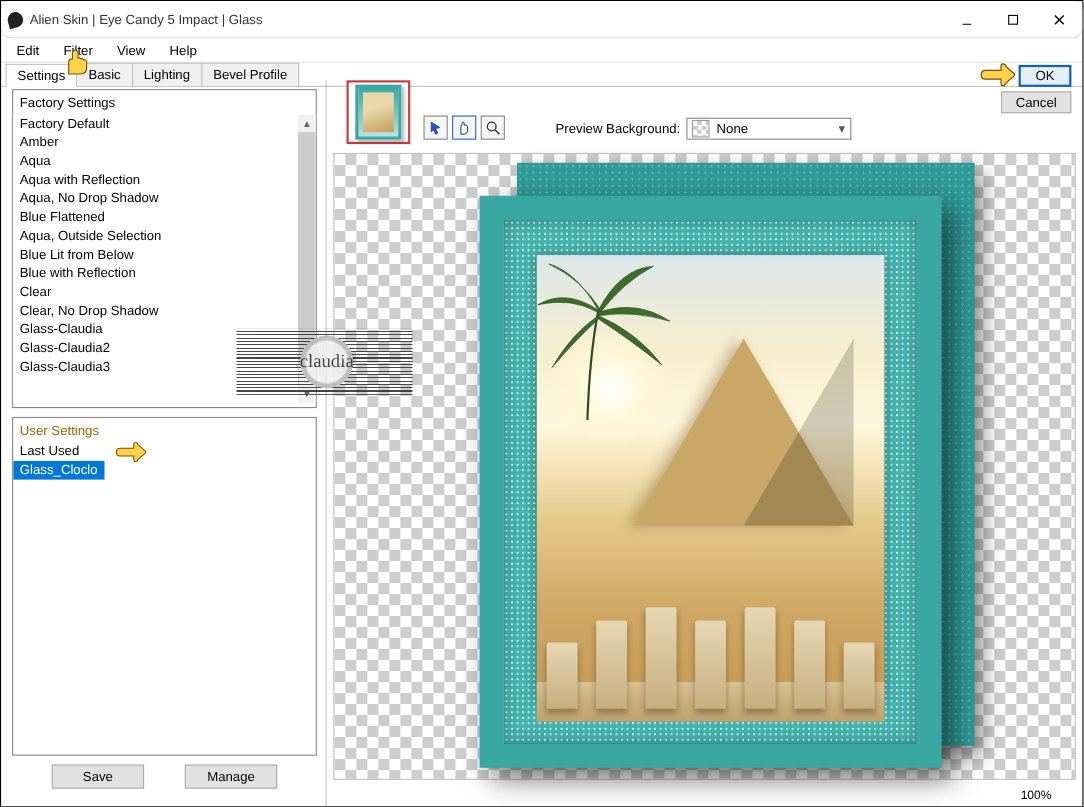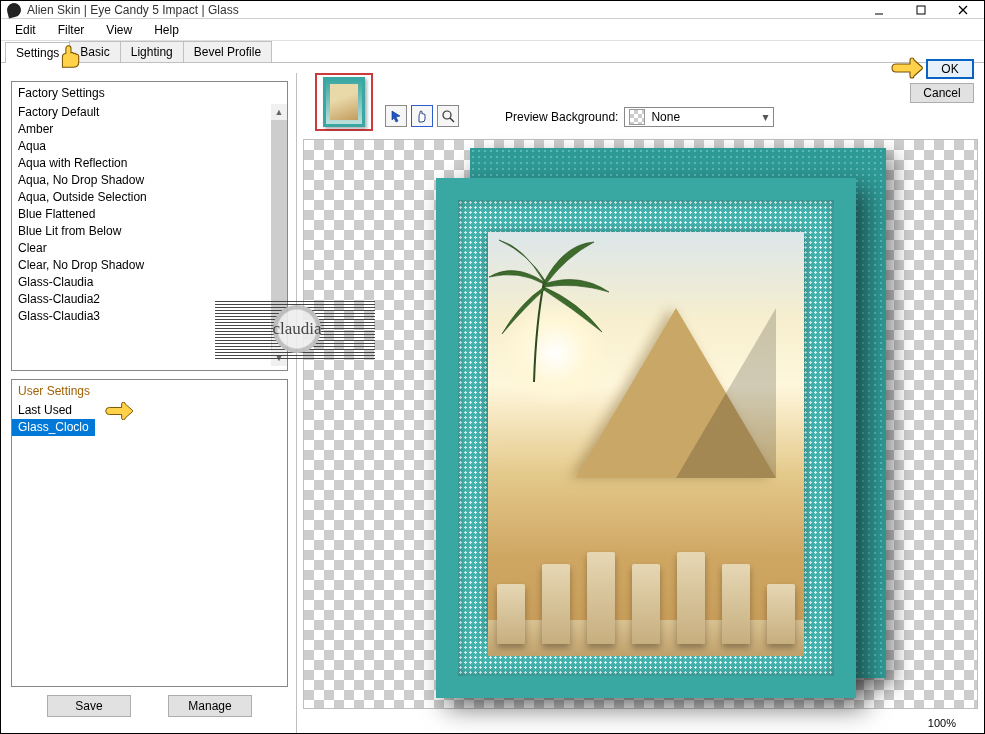--- a/index.html
+++ b/index.html
@@ -1,19 +1,19 @@
 <!DOCTYPE html>
 <html><head>
 <meta charset="utf-8">
 <style>
   * { box-sizing: border-box; margin: 0; padding: 0; font-family: Tahoma, "Segoe UI", Arial, sans-serif; font-size: 12px; }
   body { background: #fff; width: 985px; height: 734px; position: relative; border: 1px solid #000; overflow: hidden; }
 
   
-  .titlebar { height: 18px; display: flex; align-items: center; background: #fff; border-bottom: 1px solid #d0d0d0; padding: 0 0 0 6px; }
+  .titlebar { height: 34px; display: flex; align-items: center; background: #fff; border-bottom: 1px solid #d0d0d0; padding: 0 0 0 6px; border-radius: 10px; }
   .titlebar .app-icon { width: 14px; height: 14px; background: #222; border-radius: 50% 50% 50% 0; transform: rotate(-15deg); margin-right: 6px; }
   .titlebar .title { flex: 1; color: #333; }
   .titlebar .win-btns { display: flex; height: 100%; }
   .titlebar .win-btn { width: 42px; display: flex; align-items: center; justify-content: center; cursor: default; }
   .titlebar .win-btn svg { width: 12px; height: 12px; }
 
   
   .menubar { height: 22px; display: flex; align-items: center; padding: 0 6px; gap: 6px; border-bottom: 1px solid #e0e0e0; }
   .menubar .menu-item { padding: 2px 8px; cursor: default; }
 
@@ -166,23 +166,24 @@
 
     <div class="fbox-outer" style="position:relative;">
       <div class="fbox-head">Factory Settings</div>
       <div class="listbox factory-box" style="border:none; height:262px; position:relative;">
         <div class="list-body" id="factory-list">
             <div class="list-item">Factory Default</div>
             <div class="list-item">Amber</div>
             <div class="list-item">Aqua</div>
             <div class="list-item">Aqua with Reflection</div>
             <div class="list-item">Aqua, No Drop Shadow</div>
+            <div class="list-item">Blue Flattened</div>
             <div class="list-item">Aqua, Outside Selection</div>
-            <div class="list-item">Blue Flattened</div>
             <div class="list-item">Blue Lit from Below</div>
+            <div class="list-item">Blue with Reflection</div>
             <div class="list-item">Clear</div>
             <div class="list-item">Clear, No Drop Shadow</div>
             <div class="list-item">Glass-Claudia</div>
             <div class="list-item">Glass-Claudia2</div>
             <div class="list-item">Glass-Claudia3</div>
           </div>
         <div class="fs-scroll">
           <div class="fs-arrow up">▲</div>
           <div class="fs-thumb" style="top:16px;"></div>
           <div class="fs-arrow down">▼</div>

